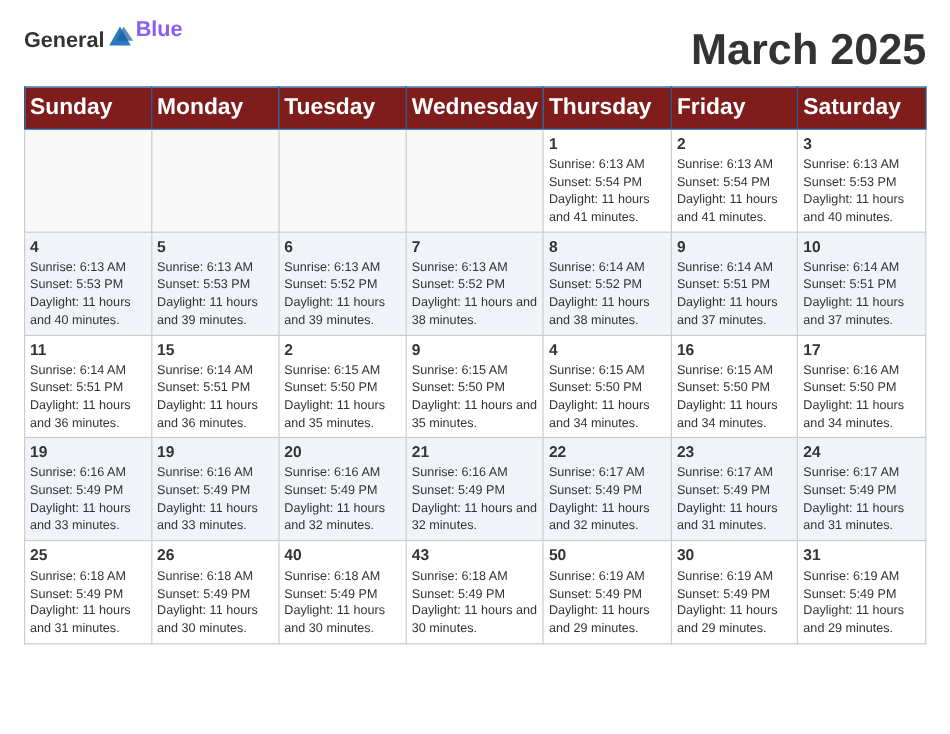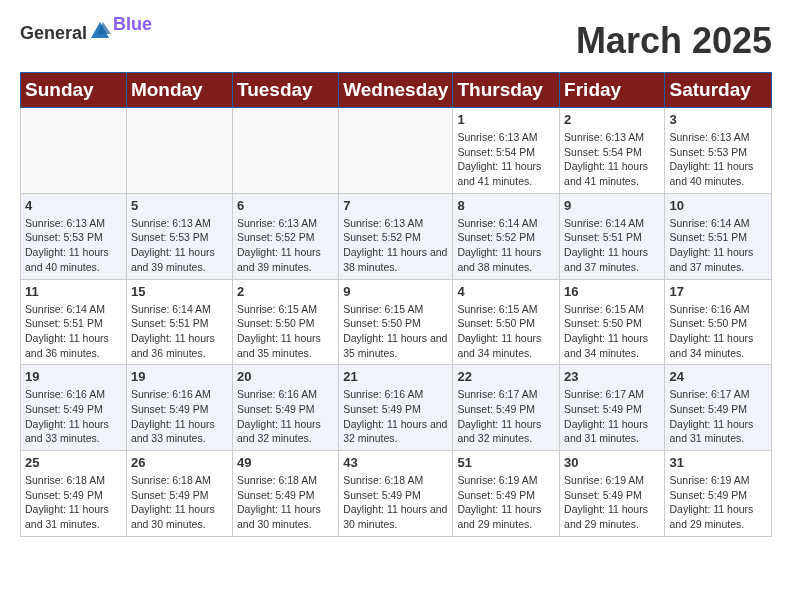--- a/index.html
+++ b/index.html
@@ -232,29 +232,29 @@
       <tr class="row-odd">
         <td>
           <span class="day-number">25</span>
           <div class="day-info">Sunrise: 6:18 AM<br>Sunset: 5:49 PM<br>Daylight: 11 hours and 31 minutes.</div>
         </td>
         <td>
           <span class="day-number">26</span>
           <div class="day-info">Sunrise: 6:18 AM<br>Sunset: 5:49 PM<br>Daylight: 11 hours and 30 minutes.</div>
         </td>
         <td>
-          <span class="day-number">49</span>
+          <span class="day-number">40</span>
           <div class="day-info">Sunrise: 6:18 AM<br>Sunset: 5:49 PM<br>Daylight: 11 hours and 30 minutes.</div>
         </td>
         <td>
           <span class="day-number">43</span>
           <div class="day-info">Sunrise: 6:18 AM<br>Sunset: 5:49 PM<br>Daylight: 11 hours and 30 minutes.</div>
         </td>
         <td>
-          <span class="day-number">51</span>
+          <span class="day-number">50</span>
           <div class="day-info">Sunrise: 6:19 AM<br>Sunset: 5:49 PM<br>Daylight: 11 hours and 29 minutes.</div>
         </td>
         <td>
           <span class="day-number">30</span>
           <div class="day-info">Sunrise: 6:19 AM<br>Sunset: 5:49 PM<br>Daylight: 11 hours and 29 minutes.</div>
         </td>
         <td>
           <span class="day-number">31</span>
           <div class="day-info">Sunrise: 6:19 AM<br>Sunset: 5:49 PM<br>Daylight: 11 hours and 29 minutes.</div>
         </td>

